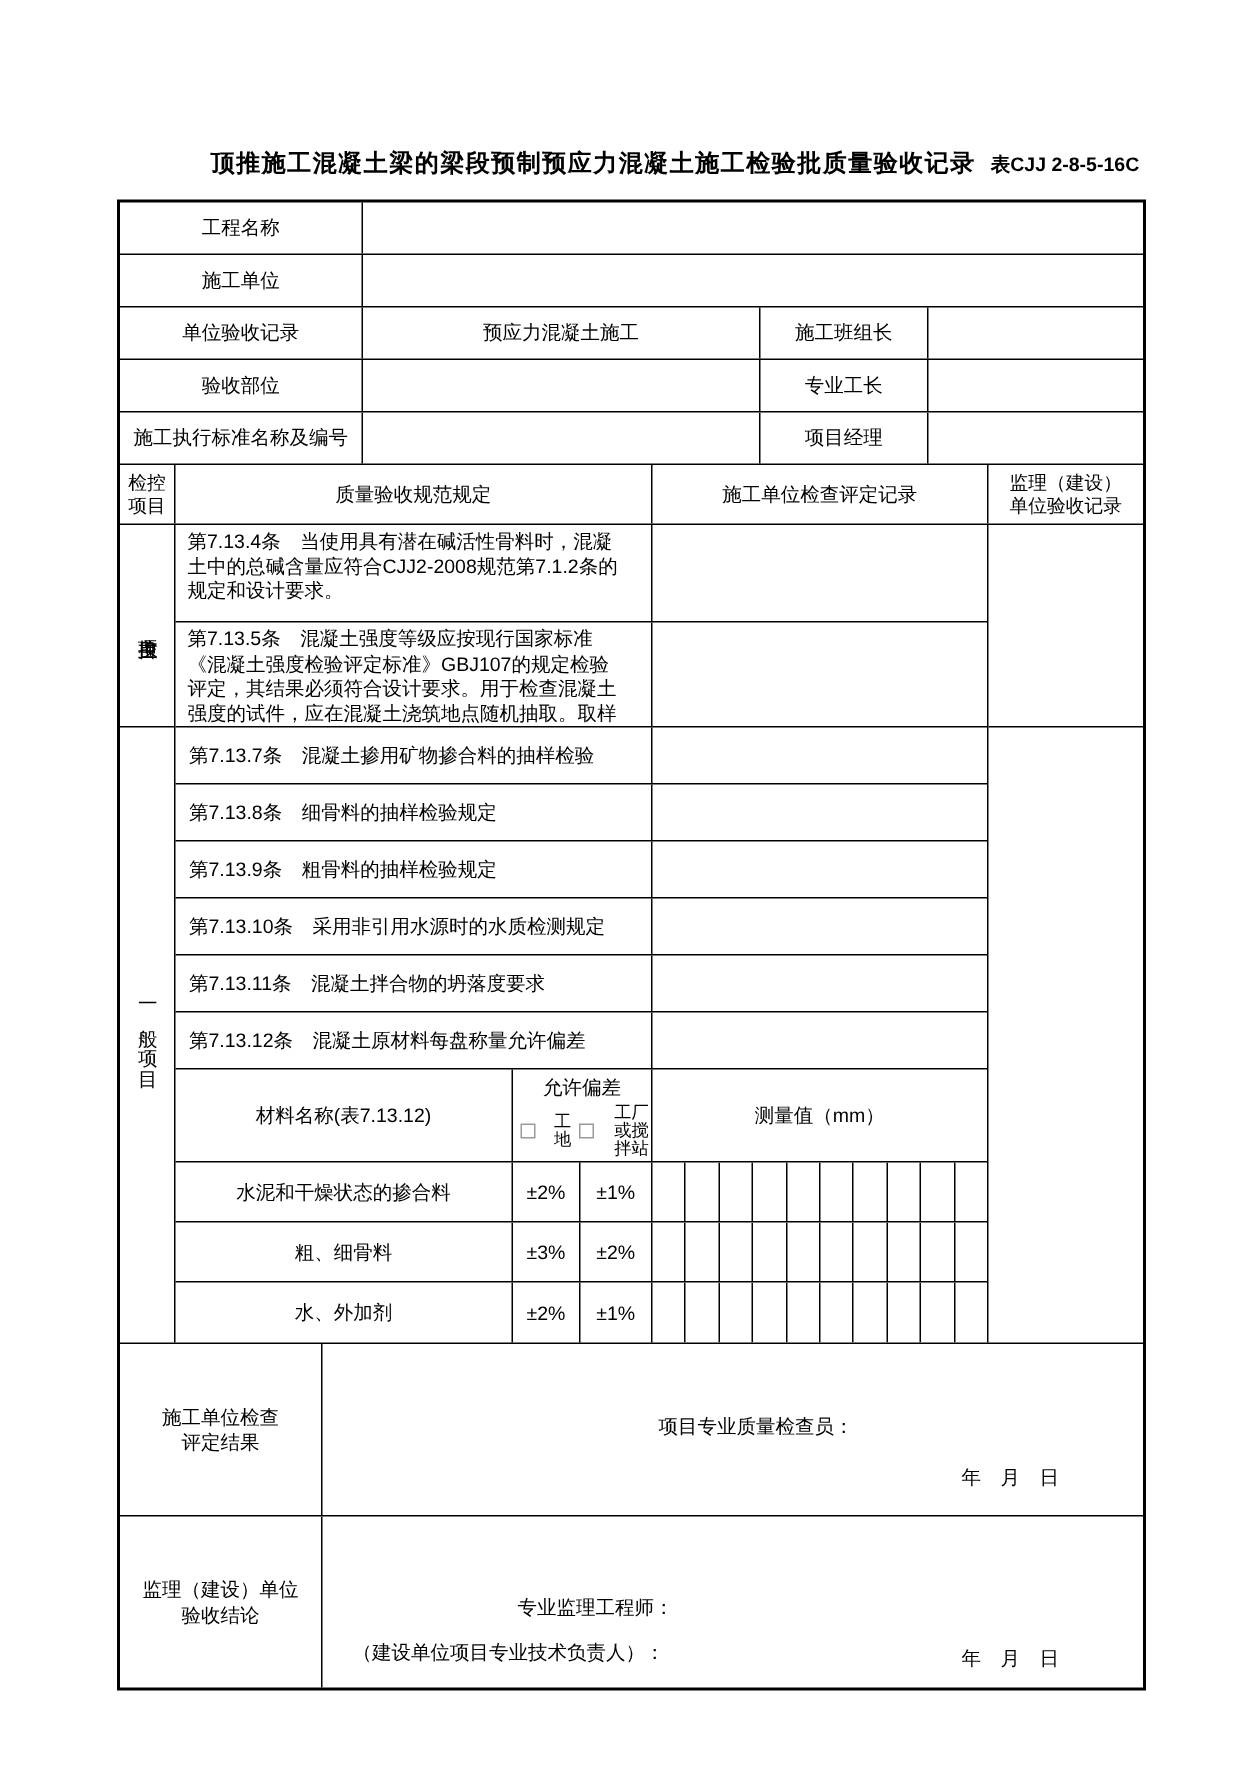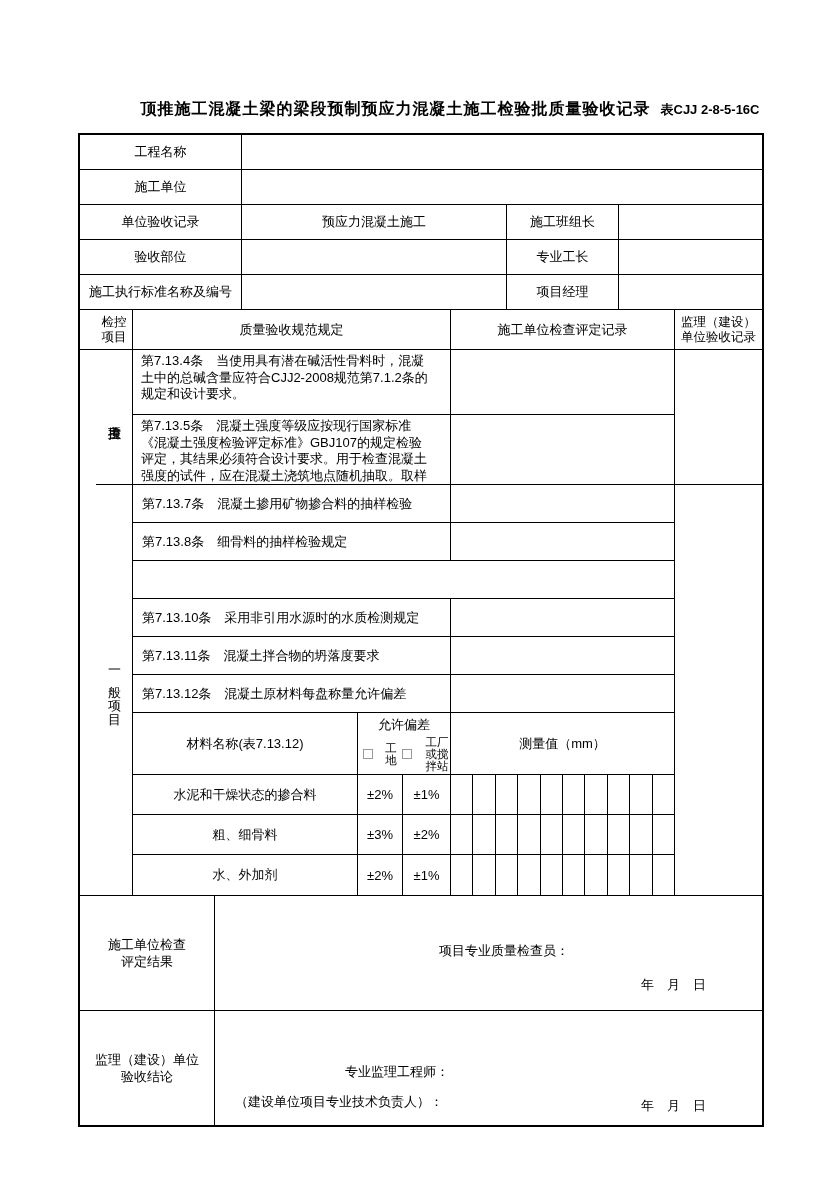--- a/index.html
+++ b/index.html
@@ -22,21 +22,21 @@
   }
   .tbl *{box-sizing:border-box;}
   .r{display:flex;border-bottom:1px solid #000;}
   .r.last{border-bottom:none;}
   .c{border-right:1px solid #000;display:flex;align-items:center;justify-content:center;
      font-size:13px;overflow:hidden;}
   .r > .c:last-child, .r > .colx:last-child{border-right:none;}
   .h35{height:35px;} .h40{height:40px;} .h65{height:65px;} .h70{height:70px;}
   .h38{height:38px;} .h62{height:62px;} .hm40{height:40px;} .h115{height:115px;} .h114{height:114px;}
   .w162{width:162px;flex:none;} .w265{width:265px;flex:none;} .w112{width:112px;flex:none;}
-  .w37{width:37px;flex:none;margin-left:16px;} .w318{width:318px;flex:none;} .w224{width:224px;flex:none;}
+  .w37{width:37px;flex:none;} .w318{width:318px;flex:none;} .w224{width:224px;flex:none;}
   .w225{width:225px;flex:none;} .w45{width:45px;flex:none;} .w48{width:48px;flex:none;}
   .w135{width:135px;flex:none;}
   .fill{flex:1;}
   .two-line{flex-direction:column;line-height:15px;font-size:12.5px;}
   .colx{display:flex;flex-direction:column;border-right:1px solid #000;}
   .colx > .r:last-child{border-bottom:none;}
   .vcell{display:flex;align-items:center;justify-content:center;border-bottom:1px solid #000;}
   .vcell:last-child{border-bottom:none;}
   .vtext{writing-mode:vertical-rl;text-orientation:upright;font-size:13px;letter-spacing:1px;}
   .vtext.spread{letter-spacing:14px;}
@@ -129,20 +129,21 @@
       </div>
       <div class="r h38">
         <div class="c w318 rule-line">第7.13.7条　混凝土掺用矿物掺合料的抽样检验</div>
         <div class="c fill"></div>
       </div>
       <div class="r h38">
         <div class="c w318 rule-line">第7.13.8条　细骨料的抽样检验规定</div>
         <div class="c fill"></div>
       </div>
       <div class="r h38">
+        <div class="c w318 rule-line">第7.13.9条　粗骨料的抽样检验规定</div>
         <div class="c fill"></div>
       </div>
       <div class="r h38">
         <div class="c w318 rule-line">第7.13.10条　采用非引用水源时的水质检测规定</div>
         <div class="c fill"></div>
       </div>
       <div class="r h38">
         <div class="c w318 rule-line">第7.13.11条　混凝土拌合物的坍落度要求</div>
         <div class="c fill"></div>
       </div>

